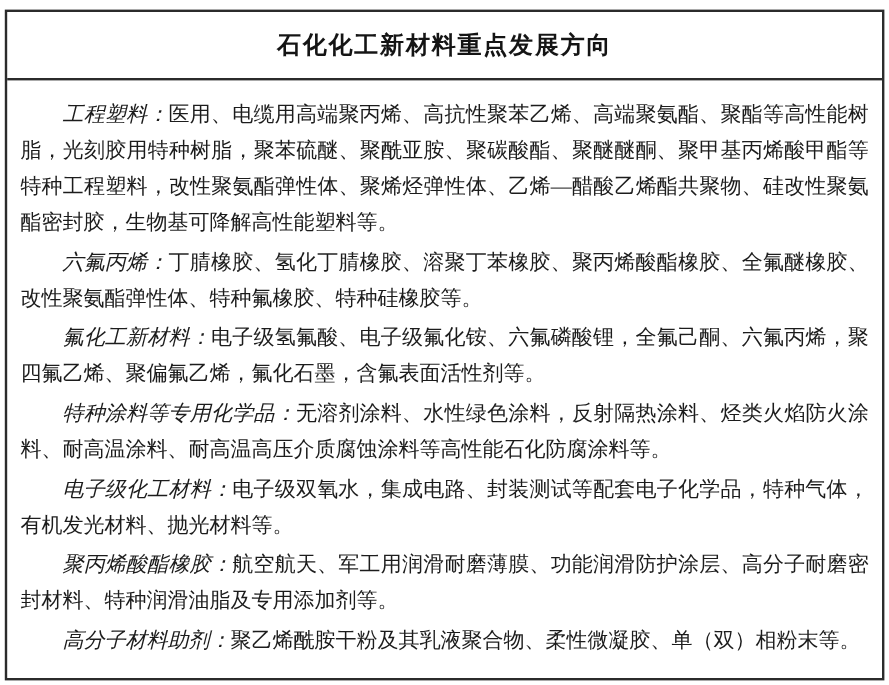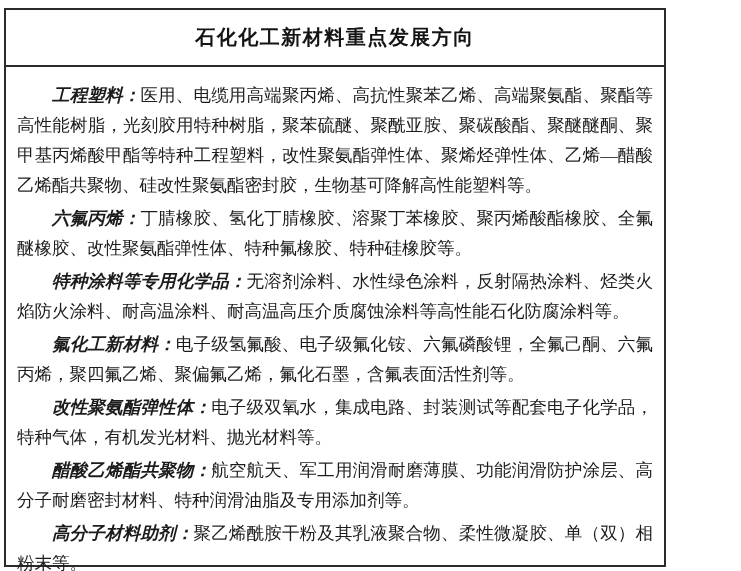--- a/index.html
+++ b/index.html
@@ -8,21 +8,21 @@
     padding: 0;
     width: 741px;
     height: 571px;
     background: #ffffff;
     font-family: "Liberation Serif", "DejaVu Serif", serif;
   }
   .doc-frame {
     position: absolute;
     left: 4px;
     top: 8px;
-    width: 662px;
+    width: 733px;
     height: 559px;
     border: 2px solid #2b2b2b;
     background: #ffffff;
   }
   .title-bar {
     height: 57px;
     border-bottom: 2px solid #2b2b2b;
     display: flex;
     align-items: center;
     justify-content: center;
@@ -42,43 +42,43 @@
     margin: 0 0 3px 0;
     font-size: 17.5px;
     line-height: 30px;
     color: #1c1c1c;
     text-align: justify;
     text-indent: 2em;
     word-break: break-all;
   }
   .para:last-child { margin-bottom: 5px; }
   .cat-label, .cat-colon {
-    font-weight: bold;
+    font-weight: normal;
     font-style: italic;
   }
 </style>
 </head>
 <body>
 
 <div class="doc-frame">
 
   <div class="title-bar">
     <span class="doc-title">石化化工新材料重点发展方向</span>
   </div>
 
   <div class="doc-body">
 
     <p class="para"><span class="cat-label">工程塑料</span><span class="cat-colon">：</span><span class="cat-text">医用、电缆用高端聚丙烯、高抗性聚苯乙烯、高端聚氨酯、聚酯等高性能树脂，光刻胶用特种树脂，聚苯硫醚、聚酰亚胺、聚碳酸酯、聚醚醚酮、聚甲基丙烯酸甲酯等特种工程塑料，改性聚氨酯弹性体、聚烯烃弹性体、乙烯—醋酸乙烯酯共聚物、硅改性聚氨酯密封胶，生物基可降解高性能塑料等。</span></p>
 
     <p class="para"><span class="cat-label">六氟丙烯</span><span class="cat-colon">：</span><span class="cat-text">丁腈橡胶、氢化丁腈橡胶、溶聚丁苯橡胶、聚丙烯酸酯橡胶、全氟醚橡胶、改性聚氨酯弹性体、特种氟橡胶、特种硅橡胶等。</span></p>
 
+    <p class="para"><span class="cat-label">氟化工新材料</span><span class="cat-colon">：</span><span class="cat-text">电子级氢氟酸、电子级氟化铵、六氟磷酸锂，全氟己酮、六氟丙烯，聚四氟乙烯、聚偏氟乙烯，氟化石墨，含氟表面活性剂等。</span></p>
+
     <p class="para"><span class="cat-label">特种涂料等专用化学品</span><span class="cat-colon">：</span><span class="cat-text">无溶剂涂料、水性绿色涂料，反射隔热涂料、烃类火焰防火涂料、耐高温涂料、耐高温高压介质腐蚀涂料等高性能石化防腐涂料等。</span></p>
 
-    <p class="para"><span class="cat-label">氟化工新材料</span><span class="cat-colon">：</span><span class="cat-text">电子级氢氟酸、电子级氟化铵、六氟磷酸锂，全氟己酮、六氟丙烯，聚四氟乙烯、聚偏氟乙烯，氟化石墨，含氟表面活性剂等。</span></p>
+    <p class="para"><span class="cat-label">电子级化工材料</span><span class="cat-colon">：</span><span class="cat-text">电子级双氧水，集成电路、封装测试等配套电子化学品，特种气体，有机发光材料、抛光材料等。</span></p>
 
-    <p class="para"><span class="cat-label">改性聚氨酯弹性体</span><span class="cat-colon">：</span><span class="cat-text">电子级双氧水，集成电路、封装测试等配套电子化学品，特种气体，有机发光材料、抛光材料等。</span></p>
-
-    <p class="para"><span class="cat-label">醋酸乙烯酯共聚物</span><span class="cat-colon">：</span><span class="cat-text">航空航天、军工用润滑耐磨薄膜、功能润滑防护涂层、高分子耐磨密封材料、特种润滑油脂及专用添加剂等。</span></p>
+    <p class="para"><span class="cat-label">聚丙烯酸酯橡胶</span><span class="cat-colon">：</span><span class="cat-text">航空航天、军工用润滑耐磨薄膜、功能润滑防护涂层、高分子耐磨密封材料、特种润滑油脂及专用添加剂等。</span></p>
 
     <p class="para"><span class="cat-label">高分子材料助剂</span><span class="cat-colon">：</span><span class="cat-text">聚乙烯酰胺干粉及其乳液聚合物、柔性微凝胶、单（双）相粉末等。</span></p>
 
   </div>
 </div>
 
 </body></html>

